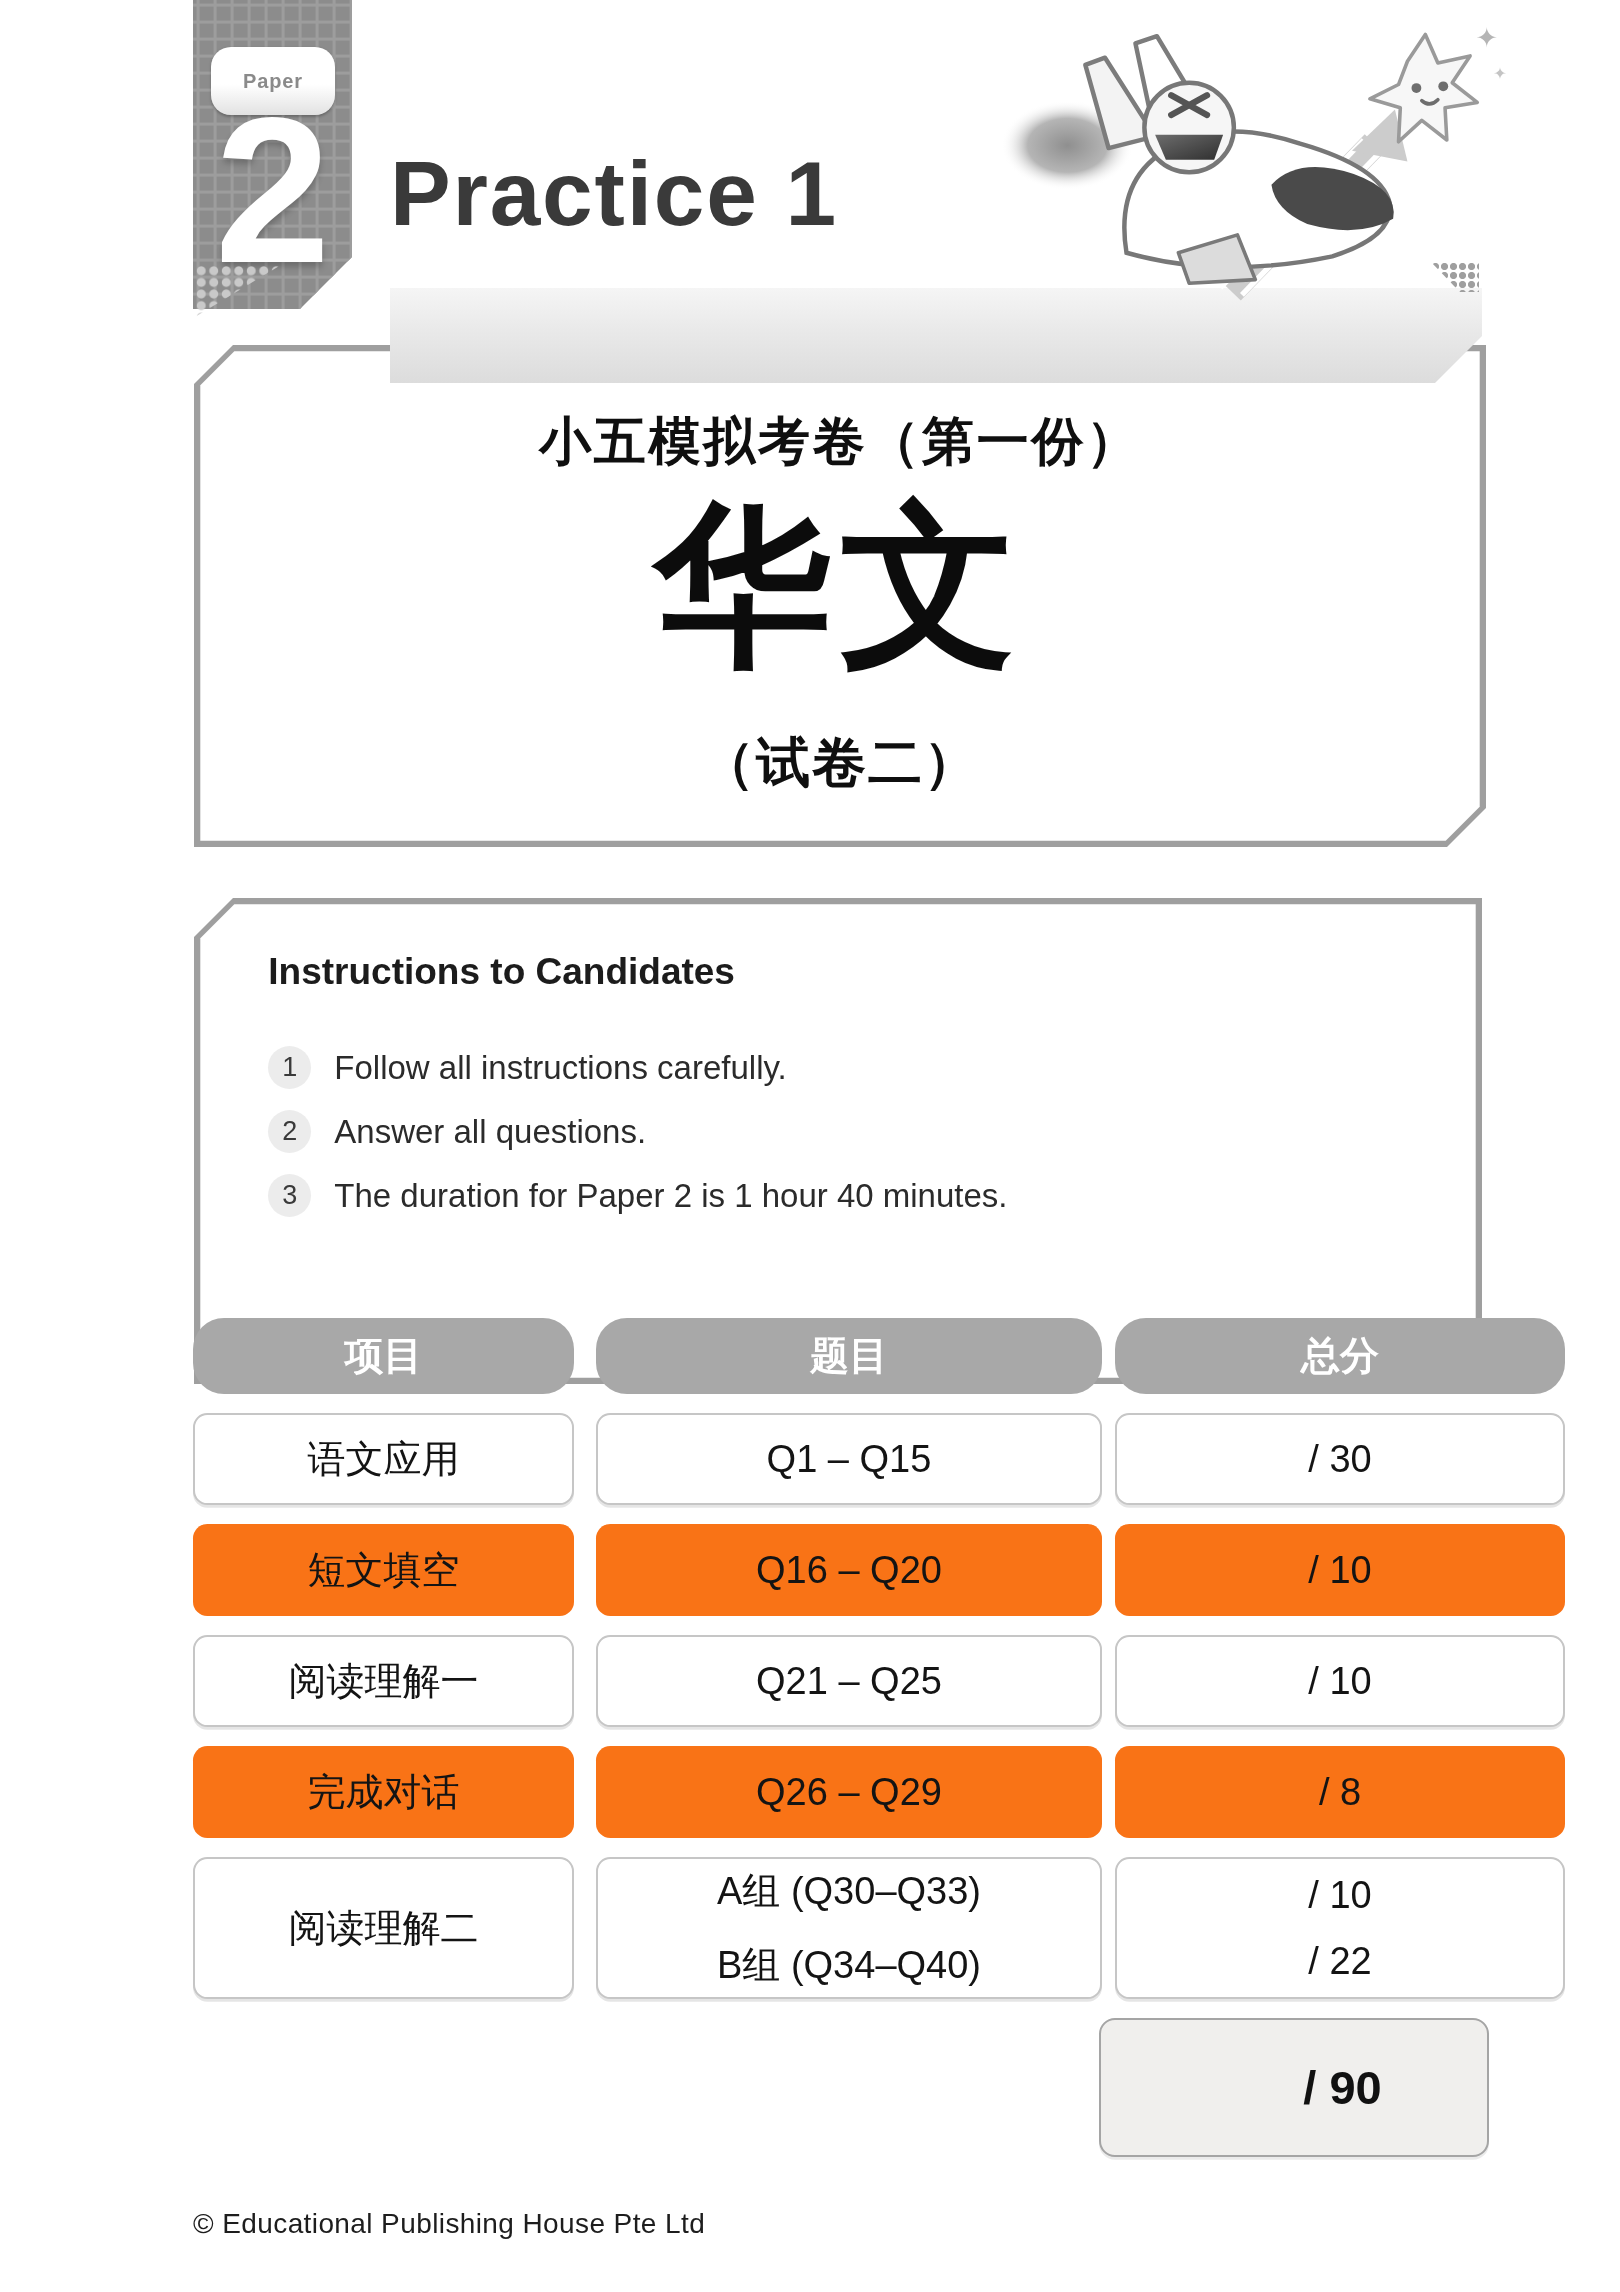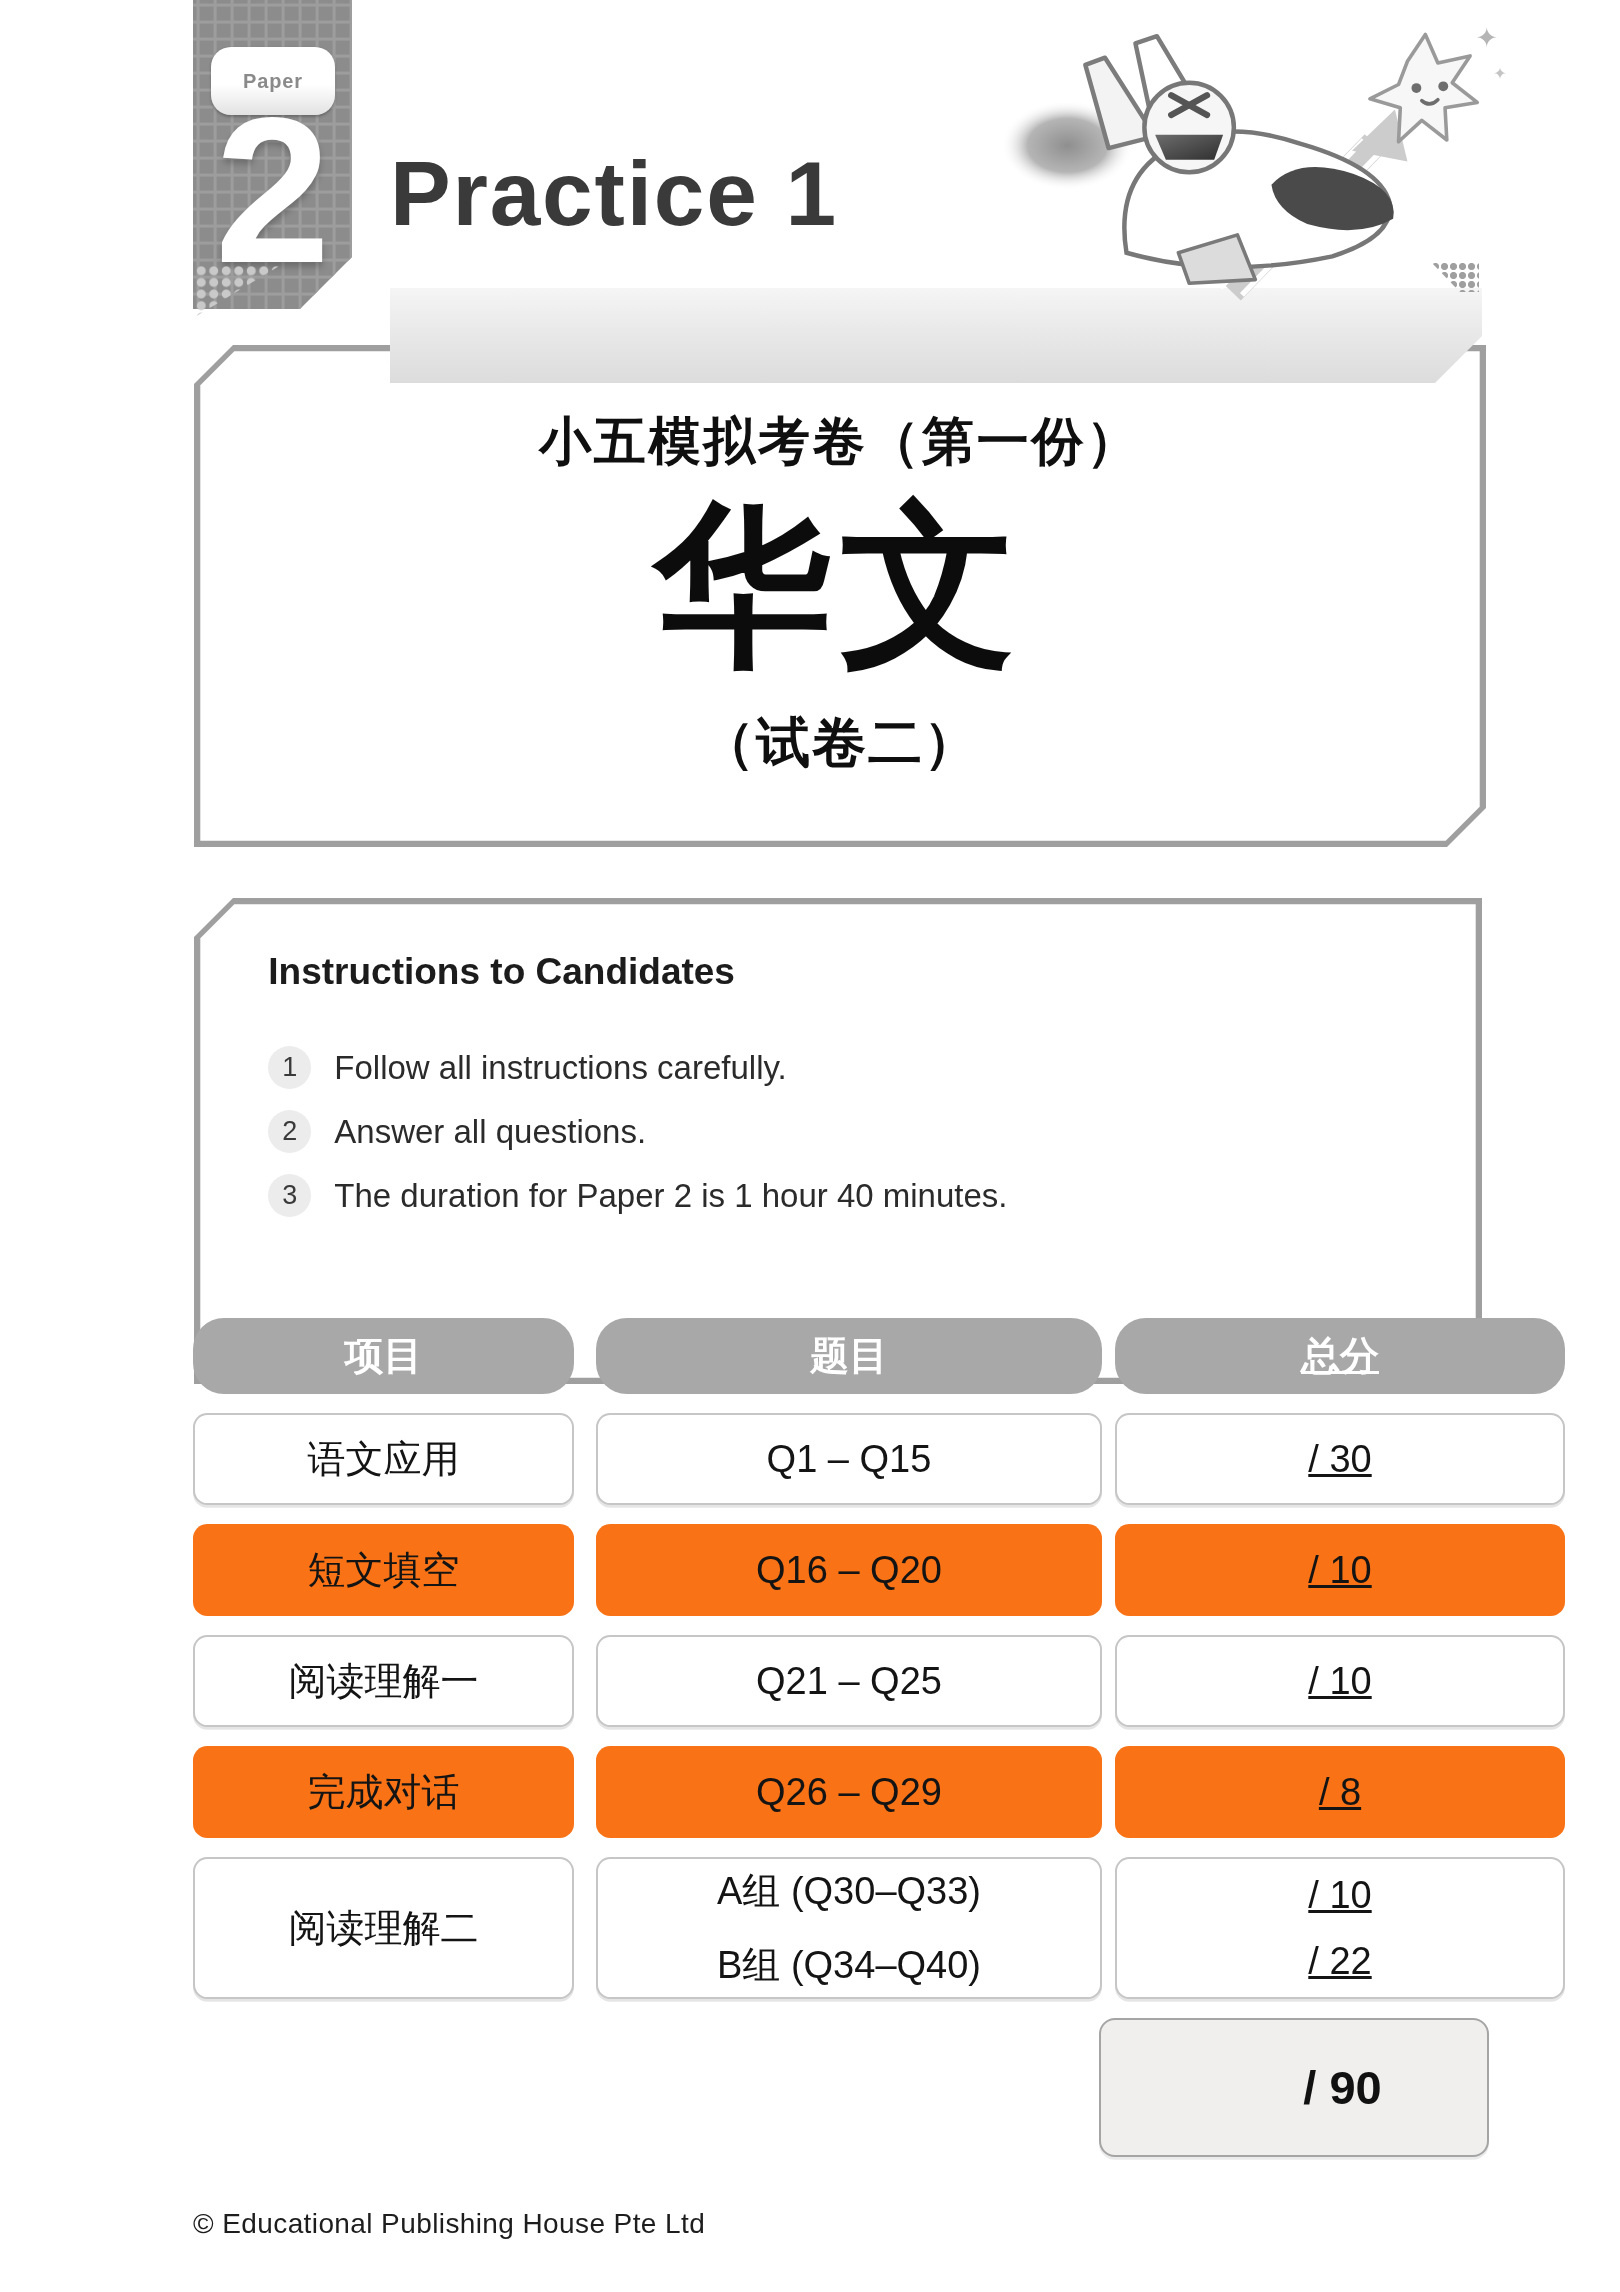--- a/index.html
+++ b/index.html
@@ -56,37 +56,37 @@
   .bevel-outer{position:absolute;background:#9f9f9f;
     clip-path:polygon(39px 0,100% 0,100% calc(100% - 39px),calc(100% - 39px) 100%,0 100%,0 39px);}
   .bevel-inner{position:absolute;inset:6.3px;background:#ffffff;
     clip-path:polygon(34px 0,100% 0,100% calc(100% - 34px),calc(100% - 34px) 100%,0 100%,0 34px);}
 
   
   .tb-sub{position:absolute;left:0;top:56px;width:100%;text-align:center;
     font-size:52px;font-weight:700;color:#0f0f0f;letter-spacing:2.7px;}
   .tb-main{position:absolute;left:0;top:136px;width:100%;text-align:center;
     font-size:177px;line-height:1.12;font-weight:900;color:#0c0c0c;letter-spacing:9px;}
-  .tb-note{position:absolute;left:0;top:356px;width:100%;text-align:center;
+  .tb-note{position:absolute;left:0;top:376px;width:100%;text-align:center;
     font-size:54px;font-weight:700;color:#0f0f0f;letter-spacing:1.8px;}
 
   
   .ins-heading{position:absolute;left:68px;top:47px;font-size:37px;font-weight:700;color:#1c1c1c;}
   .ins-item{position:absolute;left:68px;height:43px;display:flex;align-items:center;}
   .ins-badge{width:43px;height:43px;border-radius:50%;background:#ececec;
     display:flex;align-items:center;justify-content:center;
     font-size:27px;color:#3a3a3a;flex:0 0 auto;}
   .ins-text{margin-left:23px;font-size:33px;color:#2b2b2b;}
 
   
   .tbl{position:absolute;left:193px;top:1318px;width:1297px;}
   .trow{position:absolute;left:0;width:1297px;}
   .c1{position:absolute;left:0;width:381px;height:100%;}
   .c2{position:absolute;left:403px;width:506px;height:100%;}
-  .c3{position:absolute;left:922px;width:450px;height:100%;text-decoration:underline;}
+  .c3{position:absolute;left:922px;width:450px;height:100%;}
   .cell{border-radius:14.3px;display:flex;flex-direction:column;align-items:center;justify-content:center;
     font-size:38px;color:#141414;box-sizing:border-box;}
   .cell-head{background:#a8a8a8;color:#ffffff;font-weight:700;font-size:39px;border-radius:31px;}
   .cell-plain{background:#ffffff;border:2.7px solid #c6c6c6;box-shadow:0 2.7px 0 rgba(0,0,0,.10);}
   .cell-tint{background:#f97316;}
   .two-line{gap:23px;}
   .total-box{
     position:absolute;left:1099px;top:2018px;width:390px;height:139px;border-radius:16px;
     background:#f0efed;border:2.7px solid #a5a5a5;box-sizing:border-box;
     display:flex;align-items:center;justify-content:center;padding-left:97px;

